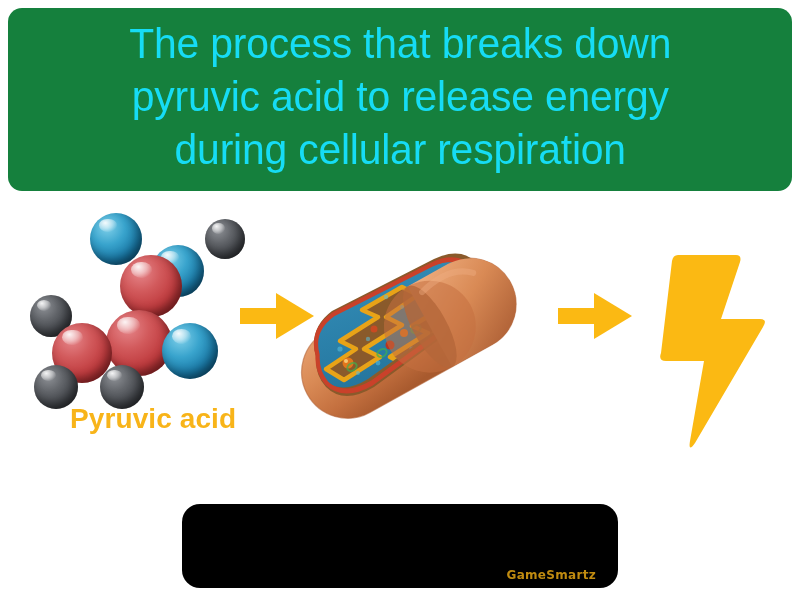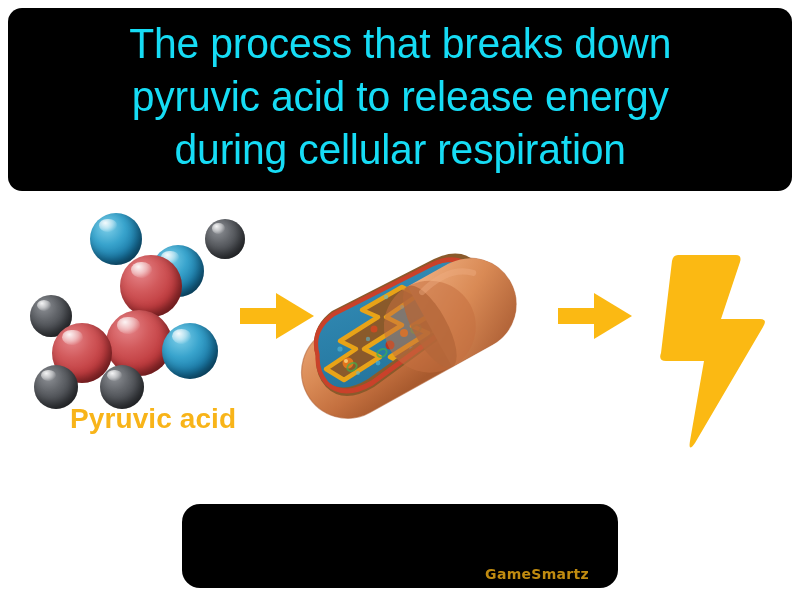--- a/index.html
+++ b/index.html
@@ -15,21 +15,21 @@
     font-family: "Liberation Sans", sans-serif;
   }
 
   
   #definition-banner {
     position: absolute;
     left: 8px;
     top: 8px;
     width: 784px;
     height: 183px;
-    background: #000000;
+    background: #15803d;
     border-radius: 14px;
     display: flex;
     align-items: center;
     justify-content: center;
     box-sizing: border-box;
     padding: 2px 14px 8px 14px;
   }
   #definition-text {
     color: #16DCF5;
     font-size: 43px;
@@ -159,24 +159,24 @@
   #term-text {
     color: #F8B419;
     font-size: 53px;
     font-family: "Liberation Sans Narrow", "Liberation Sans", sans-serif;
     font-weight: 400;
     letter-spacing: 0.3px;
     line-height: 58px;
   }
   #watermark {
     position: absolute;
-    right: 29px;
+    right: 22px;
     bottom: 6px;
     color: #C08B10;
-    font-size: 14px;
+    font-size: 12px;
     font-weight: 700;
     letter-spacing: 0.3px;
     font-family: "DejaVu Sans", sans-serif;
   }
 </style>
 </head>
 <body>
 
 <div id="definition-banner">
   <div id="definition-text">The process that breaks down

